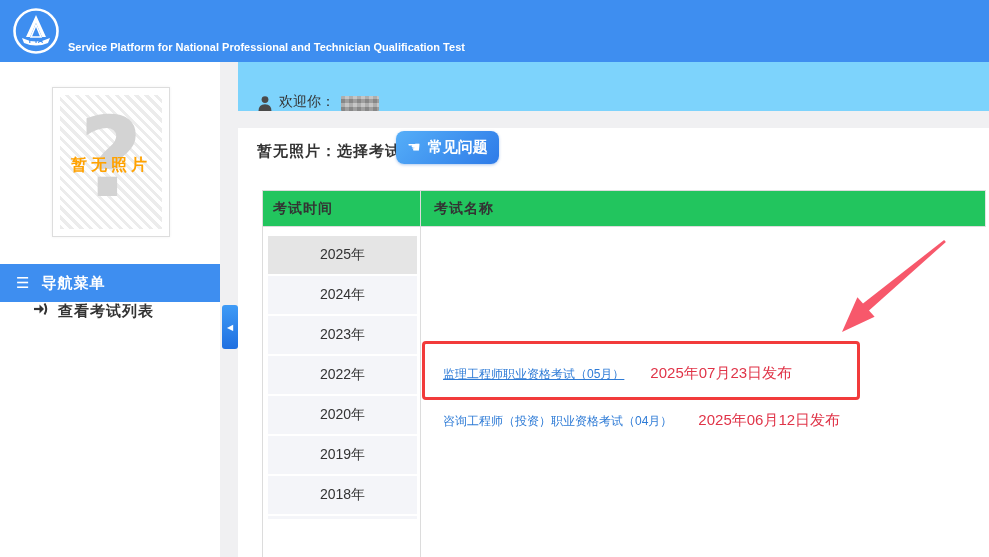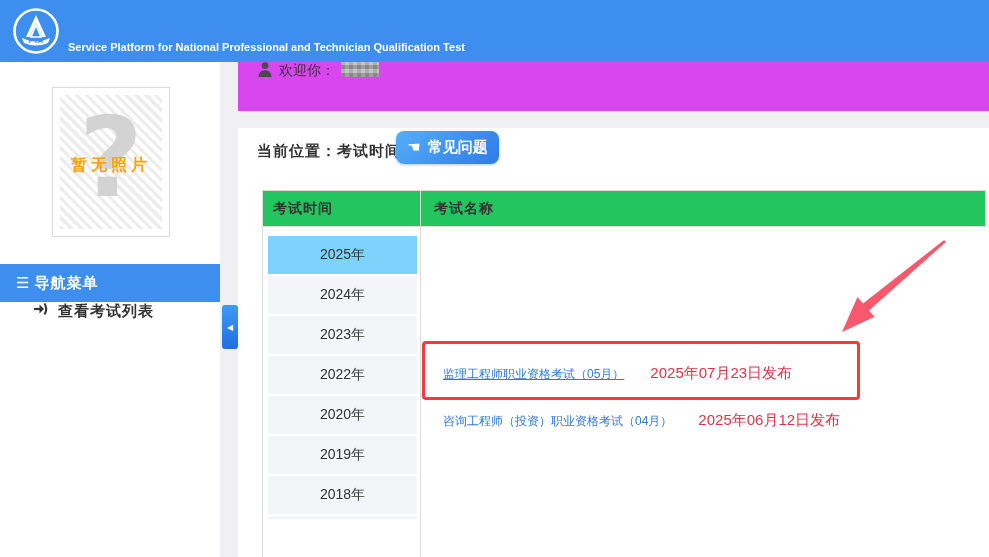--- a/index.html
+++ b/index.html
@@ -14,29 +14,29 @@
 
   
   .sidebar{position:absolute;left:0;top:62px;width:220px;height:495px;background:#ffffff;}
   .gutter{position:absolute;left:220px;top:62px;width:18px;height:495px;background:#f0f0f2;}
   .photo{position:absolute;left:52px;top:25px;width:118px;height:150px;background:#fff;border:1px solid #ddd;padding:7px;box-shadow:0 0 3px rgba(0,0,0,.06);}
   .photo-inner{position:relative;width:100%;height:100%;background:repeating-linear-gradient(45deg,#ececec 0 3px,#ffffff 3px 7px);overflow:hidden;}
   .photo-q{position:absolute;left:0;top:50%;width:100%;transform:translateY(-53%);text-align:center;font-size:110px;font-weight:bold;color:#d3d3d3;font-family:"DejaVu Sans",sans-serif;}
   .photo-txt{position:absolute;left:0;top:60px;width:100%;text-align:center;color:#ffa200;font-size:16px;font-weight:bold;letter-spacing:4px;}
   .navbar{position:absolute;left:0;top:202px;width:220px;height:38px;background:#3e8ef0;color:#fff;display:flex;align-items:center;}
   .navbar .burger{margin-left:16px;font-size:15px;}
-  .navbar .navlabel{margin-left:5px;font-size:15px;font-weight:bold;letter-spacing:1px;}
+  .navbar .navlabel{margin-left:12px;font-size:15px;font-weight:bold;letter-spacing:1px;}
   .menu-item{position:absolute;left:0;top:240px;width:220px;height:42px;display:flex;cursor:pointer;}
   .menu-item .mi-icon{margin-left:33px;width:16px;height:14px;}
   .menu-item .mi-label{margin-left:9px;font-size:15px;color:#333;font-weight:bold;letter-spacing:1px;}
   .collapse-tab{position:absolute;left:222px;top:305px;width:16px;height:44px;border-radius:3px;background:linear-gradient(180deg,#3f9bf6,#1f6fe0);display:flex;align-items:center;justify-content:center;color:#fff;font-size:8px;cursor:pointer;}
 
   
   .main{position:absolute;left:238px;top:62px;width:751px;height:495px;background:#fff;}
-  .welcome{position:absolute;left:0;top:0;width:751px;height:49px;background:#d946ef;display:flex;align-items:flex-start;}
+  .welcome{position:absolute;left:0;top:0;width:751px;height:49px;background:#7dd3fc;display:flex;align-items:flex-end;}
   .welcome .p-icon{margin-left:20px;width:14px;height:15px;}
   .welcome .w-label{margin-left:7px;font-size:14px;color:#333;}
   .masked-name{margin-left:6px;width:38px;height:15px;background:
       repeating-linear-gradient(0deg,rgba(120,120,120,.55) 0 4px,rgba(190,190,190,.55) 4px 8px),
       repeating-linear-gradient(90deg,#9a9a9a 0 4px,#cfcfcf 4px 8px);
       filter:blur(.4px);border-radius:1px;}
   .gray-strip{position:absolute;left:0;top:49px;width:751px;height:17px;background:#f0f0f2;}
 
   .crumb-row{position:absolute;left:0;top:66px;width:751px;height:50px;}
   .crumb{position:absolute;left:19px;top:14px;font-size:15px;font-weight:bold;color:#333;letter-spacing:1px;}
@@ -49,21 +49,21 @@
   .table-head{position:absolute;left:24px;top:128px;width:724px;height:37px;background:#22c55e;
       border-top:1px solid #dcdcdc;border-bottom:1px solid #dcdcdc;border-left:1px solid #dcdcdc;border-right:1px solid #e4e4e4;}
   .th-time{position:absolute;left:10px;top:9px;font-size:14px;font-weight:bold;color:#333;letter-spacing:1px;}
   .th-name{position:absolute;left:171px;top:9px;font-size:14px;font-weight:bold;color:#333;letter-spacing:1px;}
   .tbl-left-border{position:absolute;left:24px;top:165px;width:1px;height:330px;background:#dcdcdc;}
   .tbl-col-border{position:absolute;left:182px;top:128px;width:1px;height:367px;background:#dcdcdc;}
 
   .year-list{position:absolute;left:30px;top:174px;width:149px;}
   .year-item{width:149px;height:38px;margin-bottom:2px;background:#f4f5f9;display:flex;align-items:center;justify-content:center;
       font-size:14px;color:#333;cursor:pointer;}
-  .year-item.selected{background:#7dd3fc;}
+  .year-item.selected{background:#e5e5e5;}
   .year-item.partial{height:3px;margin-bottom:0;overflow:hidden;}
 
   .exam-row{position:absolute;white-space:nowrap;}
   .exam-row-1{left:205px;top:302px;}
   .exam-row-2{left:205px;top:349px;}
   .exam-link{font-size:12px;color:#2e7bd6;text-decoration:underline;cursor:pointer;}
   .exam-link.nounderline{text-decoration:none;}
   .exam-date{font-size:15px;color:#e03448;margin-left:26px;}
 
   
@@ -118,21 +118,21 @@
       <svg class="p-icon" viewBox="0 0 14 15">
         <circle cx="7" cy="3.6" r="3.4" fill="#4a4a4a"></circle>
         <path d="M0.5 15 Q0.5 8.2 7 8.2 Q13.5 8.2 13.5 15 Z" fill="#4a4a4a"></path>
       </svg>
       <span class="w-label">欢迎你：</span>
       <span class="masked-name"></span>
     </div>
     <div class="gray-strip"></div>
 
     <div class="crumb-row">
-      <span class="crumb">当前位置：考试时间</span>
+      <span class="crumb">暂无照片：选择考试</span>
       <button class="faq-btn">
         <span class="faq-hand">☚</span>
         <span>常见问题</span>
       </button>
     </div>
 
     <div class="table-head">
       <span class="th-time">考试时间</span>
       <span class="th-name">考试名称</span>
     </div>

